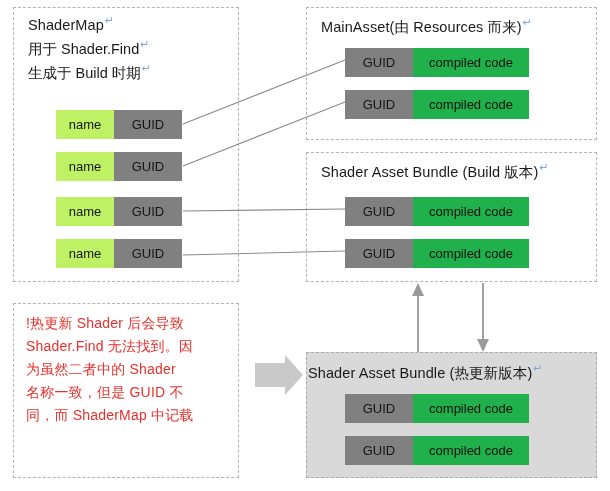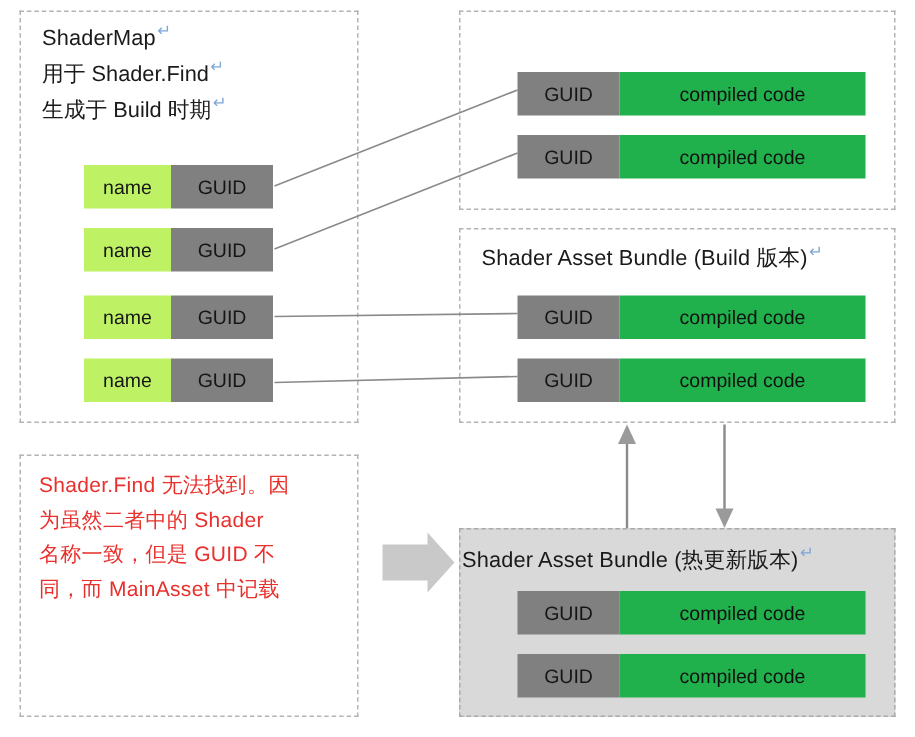--- a/index.html
+++ b/index.html
@@ -78,21 +78,21 @@
   .cell-guid2 {
     width: 68px;
     background: #808080;
     color: #151515;
     font-size: 13px;
     display: flex;
     align-items: center;
     justify-content: center;
   }
   .cell-code {
-    width: 164px;
+    width: 116px;
     background: #21b14c;
     color: #101010;
     font-size: 13px;
     display: flex;
     align-items: center;
     justify-content: center;
   }
   .warn-box {
     position: absolute;
     border: 1px dashed #b4b4b4;
@@ -149,20 +149,23 @@
     <div class="cell-name">name</div>
     <div class="cell-guid">GUID</div>
   </div>
   <div class="map-row" style="left:56px; top:239px;">
     <div class="cell-name">name</div>
     <div class="cell-guid">GUID</div>
   </div>
 
   <div class="dbox" style="left:306px; top:7px; width:291px; height:133px;"></div>
 
+  <div class="box-title" style="left:321px; top:16px;">
+    <span>MainAsset(由 Resources 而来)</span><span class="pilcrow">↵</span>
+  </div>
 
   <div class="bundle-row" style="left:345px; top:48px;">
     <div class="cell-guid2">GUID</div>
     <div class="cell-code">compiled code</div>
   </div>
   <div class="bundle-row" style="left:345px; top:90px;">
     <div class="cell-guid2">GUID</div>
     <div class="cell-code">compiled code</div>
   </div>
 
@@ -175,24 +178,25 @@
   <div class="bundle-row" style="left:345px; top:197px;">
     <div class="cell-guid2">GUID</div>
     <div class="cell-code">compiled code</div>
   </div>
   <div class="bundle-row" style="left:345px; top:239px;">
     <div class="cell-guid2">GUID</div>
     <div class="cell-code">compiled code</div>
   </div>
 
   <div class="warn-box" style="left:13px; top:303px; width:226px; height:175px;">
+    <div class="warn-text">!热更新 Shader 后会导致</div>
     <div class="warn-text">Shader.Find 无法找到。因</div>
     <div class="warn-text">为虽然二者中的 Shader</div>
     <div class="warn-text">名称一致，但是 GUID 不</div>
-    <div class="warn-text">同，而 MainAsset 中记载</div>
+    <div class="warn-text">同，而 ShaderMap 中记载</div>
   </div>
 
   <div class="gray-panel" style="left:306px; top:352px; width:291px; height:126px;"></div>
 
   <div class="box-title" style="left:308px; top:362px;">
     <span>Shader Asset Bundle (热更新版本)</span><span class="pilcrow">↵</span>
   </div>
 
   <div class="bundle-row" style="left:345px; top:394px;">
     <div class="cell-guid2">GUID</div>

